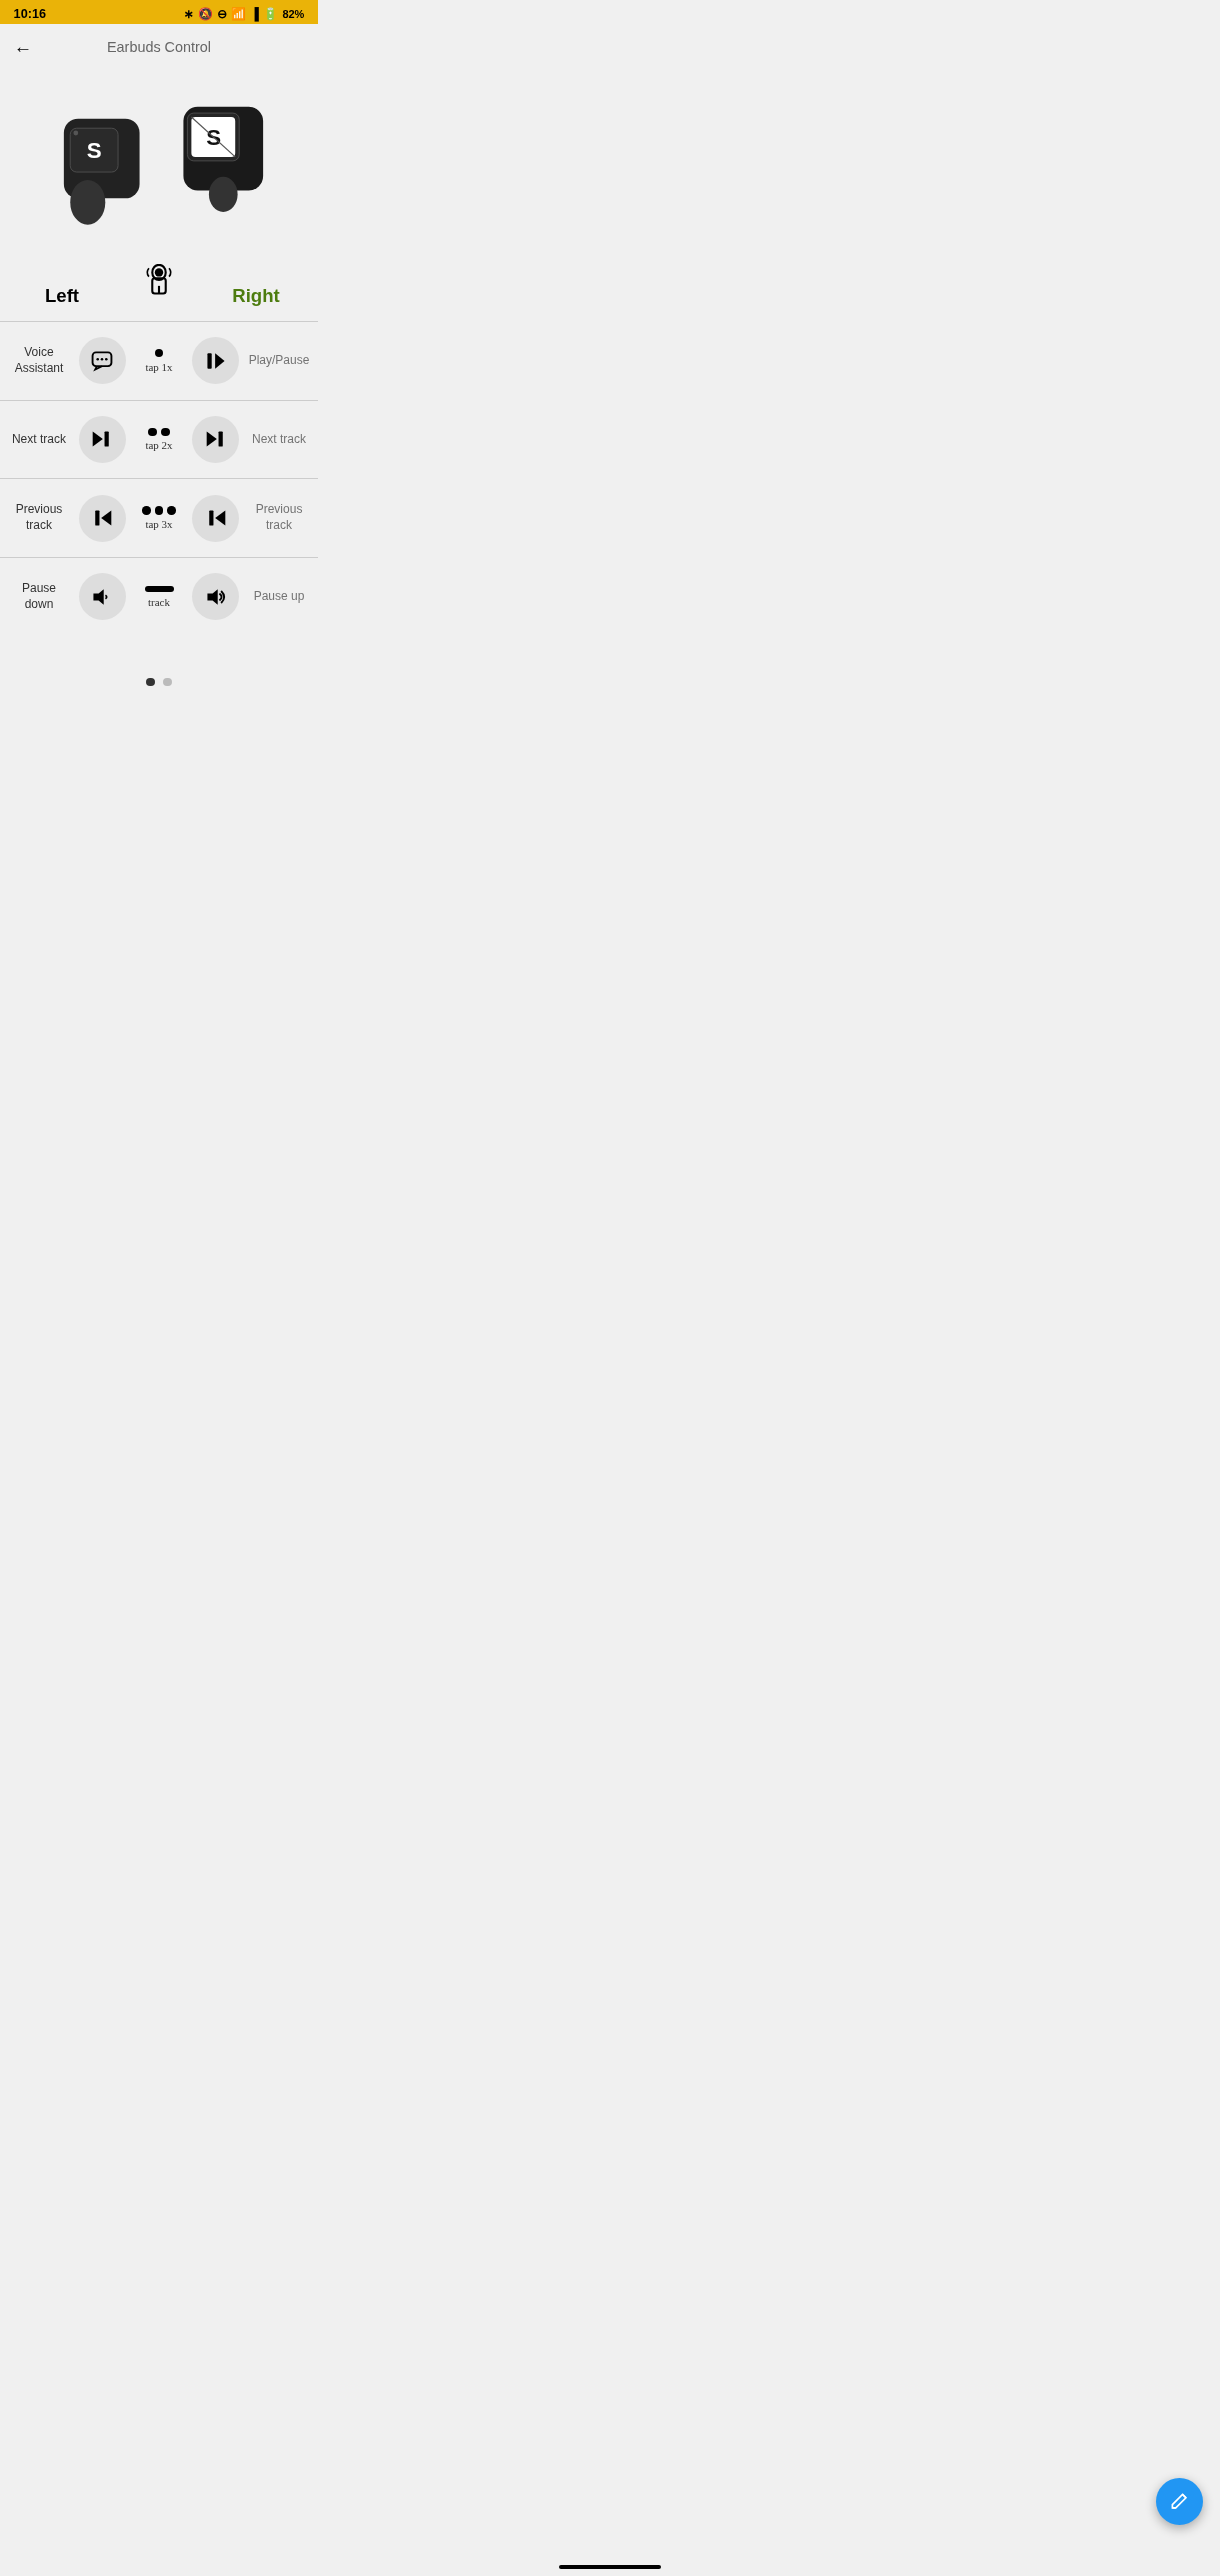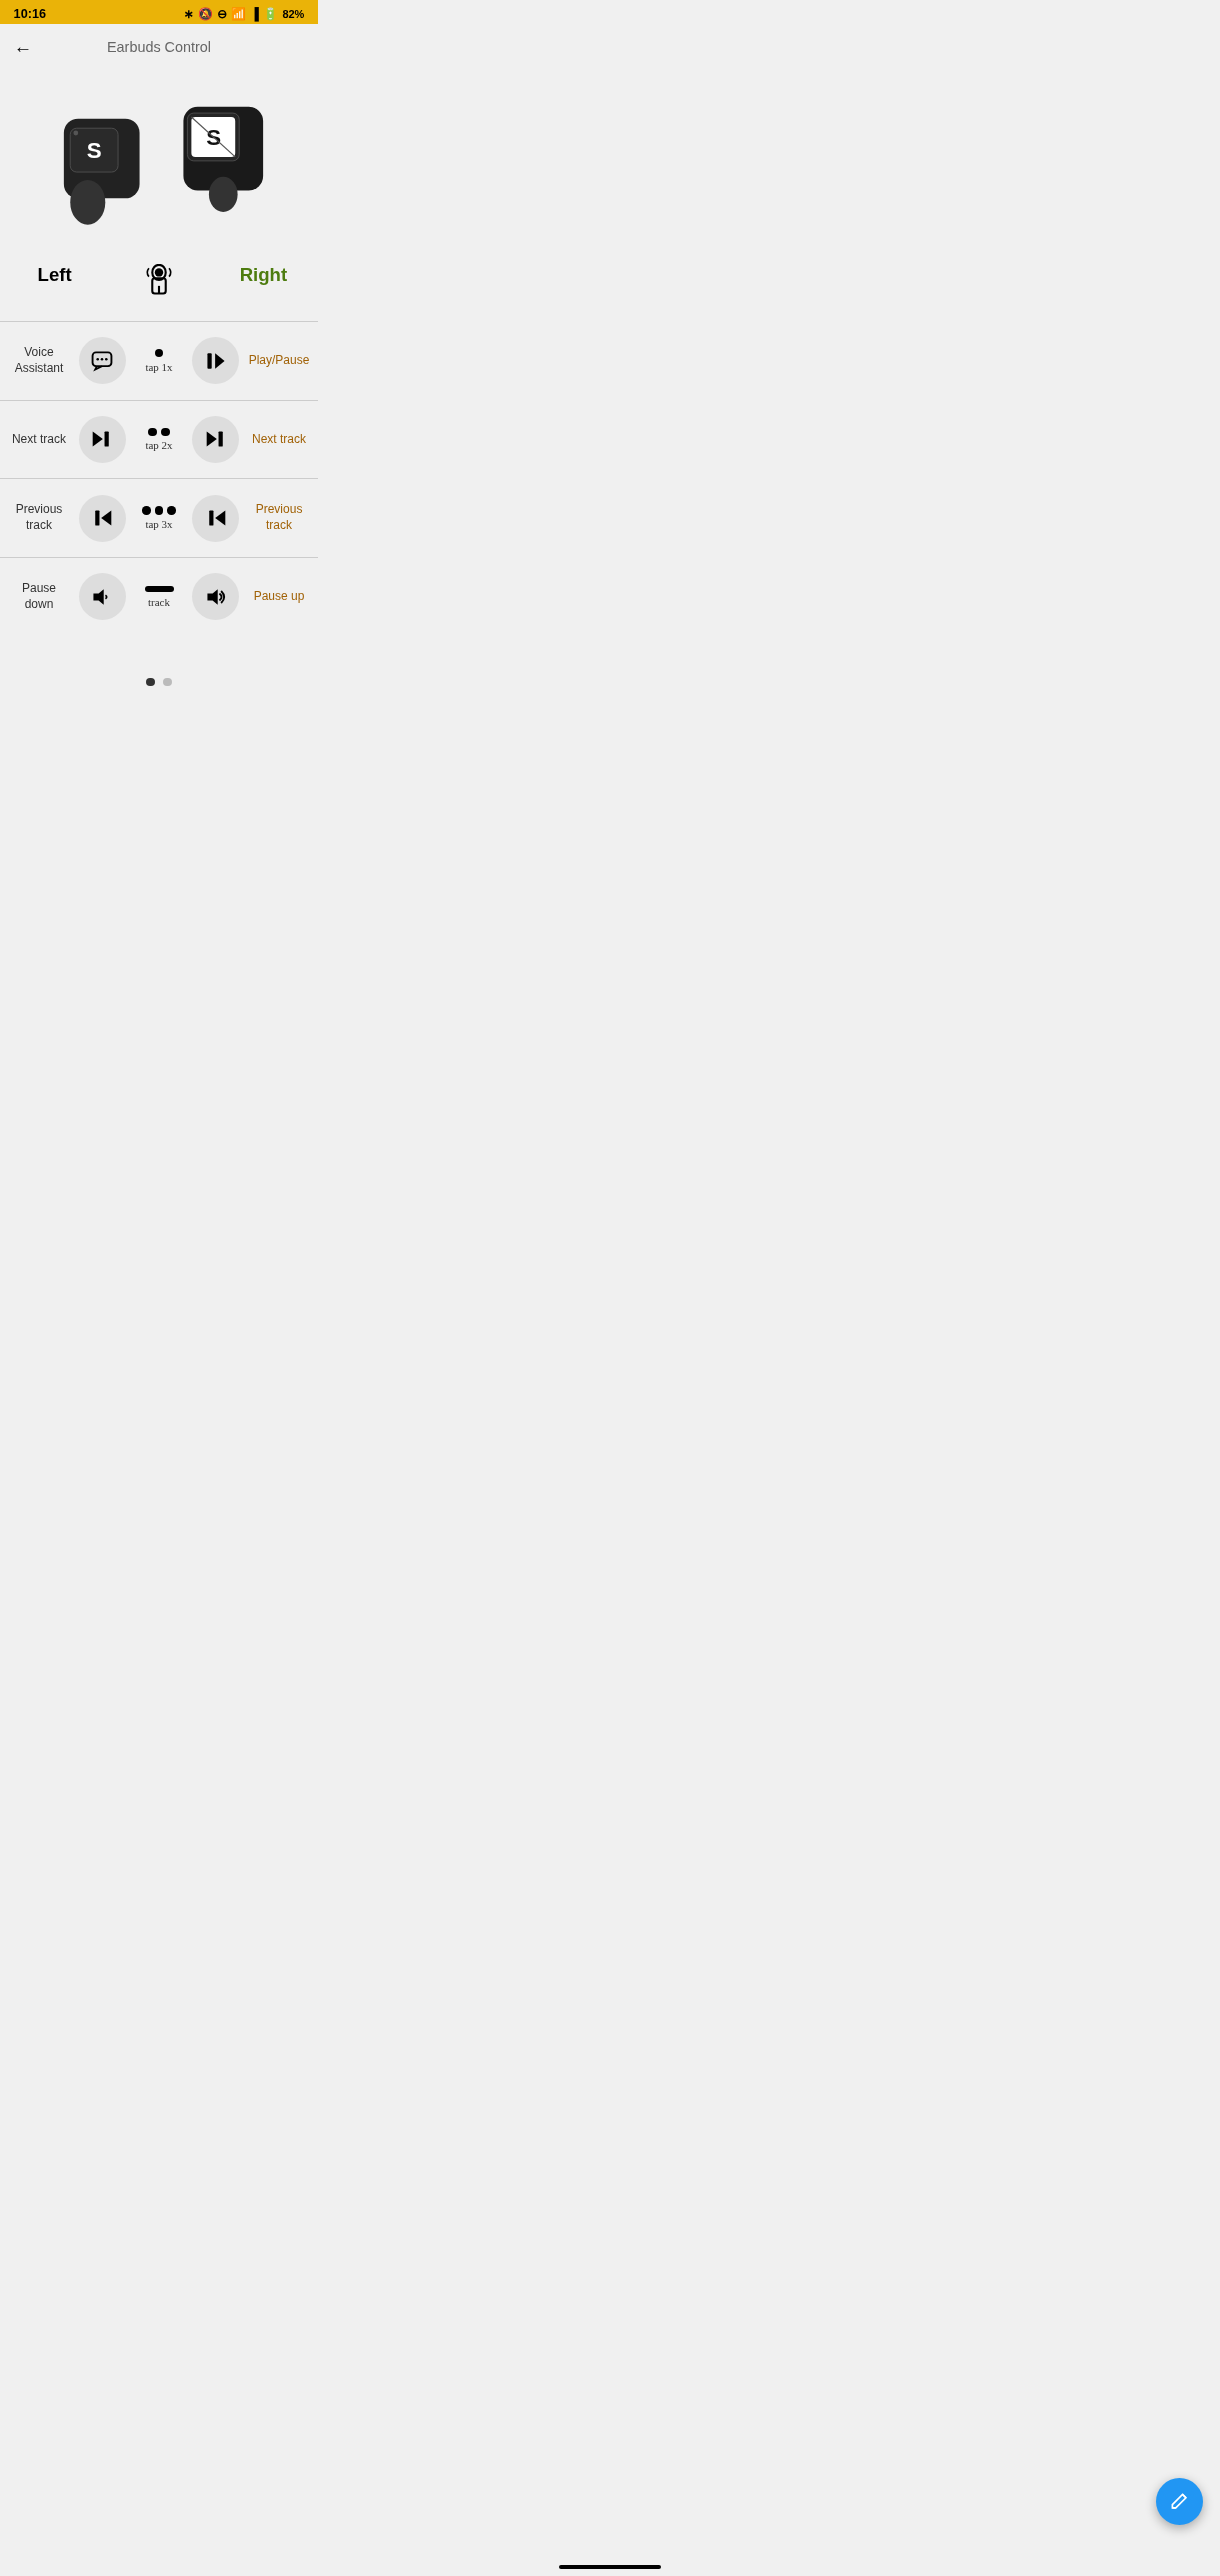--- a/index.html
+++ b/index.html
@@ -82,24 +82,24 @@
 
     
     .controls-section {
       background: #f0f0f0;
       padding: 0 0 17px;
     }
 
     
     .col-headers {
       display: flex;
-      align-items: flex-start;
+      align-items: flex-end;
       justify-content: center;
       padding: 8.5px 0 13.6px;
-      gap: 16px;
+      gap: 8px;
     }
 
     .col-left-label {
       width: 110px;
       text-align: center;
       font-size: 18.6px;
       font-weight: 700;
       color: #000;
     }
 
@@ -187,21 +187,21 @@
       align-items: center;
       justify-content: center;
       margin: 0 5.1px;
       flex-shrink: 0;
     }
 
     .right-label {
       width: 85px;
       text-align: center;
       font-size: 12px;
-      color: #a16207;
+      color: #737373;
       line-height: 1.3;
     }
 
     
     .pagination {
       display: flex;
       justify-content: center;
       gap: 8.5px;
       padding: 25.4px 0 17px;
     }

